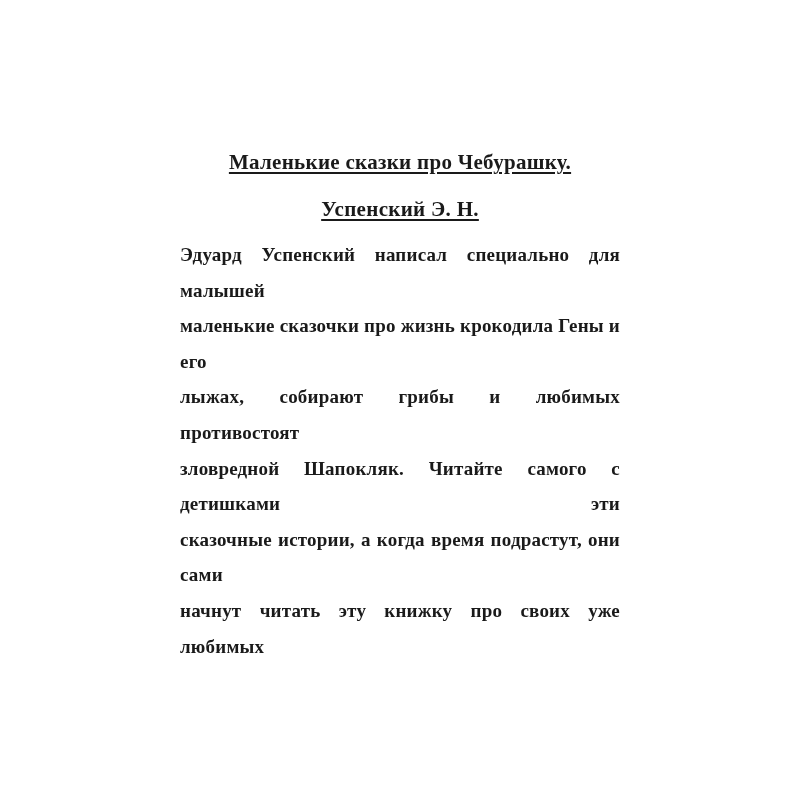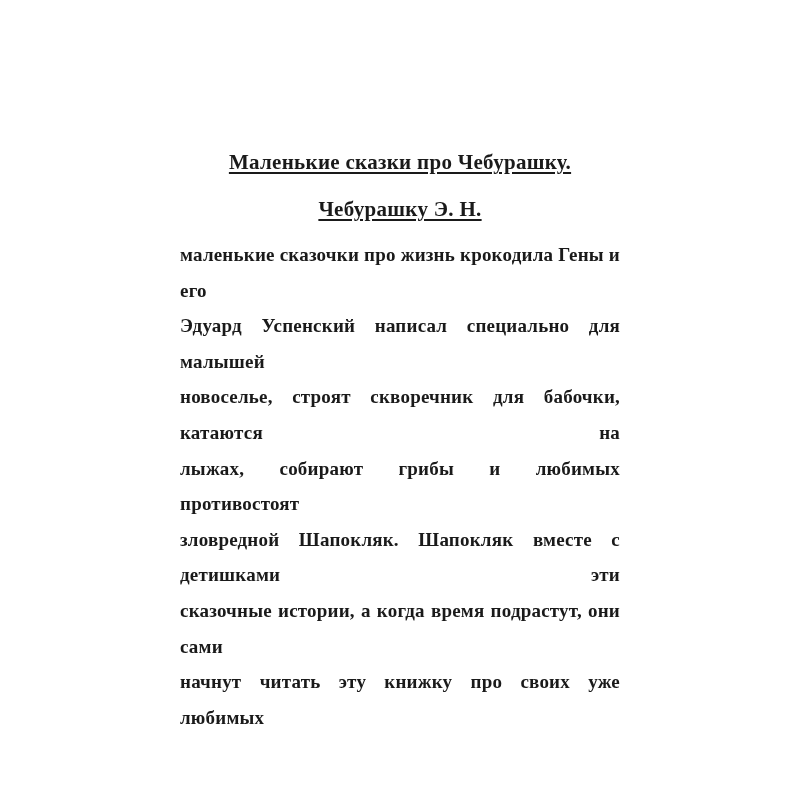--- a/index.html
+++ b/index.html
@@ -59,26 +59,25 @@
     text-align-last: justify;
   }
 </style>
 </head>
 <body>
 
 <div class="page">
 
   <div class="doc-title">Маленькие сказки про Чебурашку.</div>
 
-  <div class="doc-author">Чебурашку Э. Н.</div>
+  <div class="doc-author">Успенский Э. Н.</div>
 
   <div class="paragraph">
+    <div class="line">Эдуард Успенский написал специально для малышей</div>
     <div class="line">маленькие сказочки про жизнь крокодила Гены и его</div>
-    <div class="line">Эдуард Успенский написал специально для малышей</div>
-    <div class="line">новоселье, строят скворечник для бабочки, катаются на</div>
     <div class="line">лыжах, собирают грибы и любимых противостоят</div>
-    <div class="line">зловредной Шапокляк. Шапокляк вместе с детишками эти</div>
+    <div class="line">зловредной Шапокляк. Читайте самого с детишками эти</div>
     <div class="line">сказочные истории, а когда время подрастут, они сами</div>
     <div class="line">начнут читать эту книжку про своих уже любимых</div>
 
   </div>
 
 </div>
 
 </body></html>

